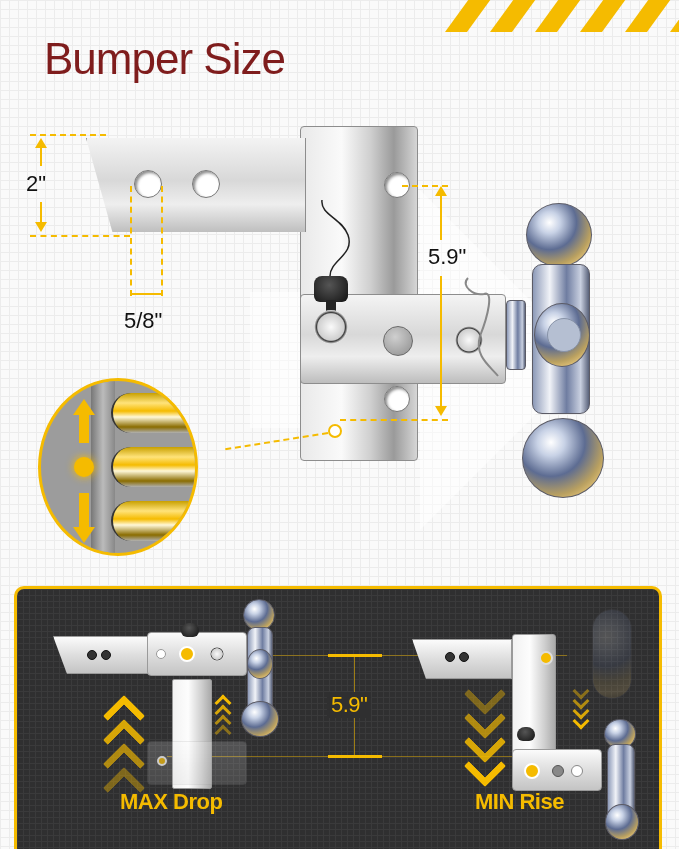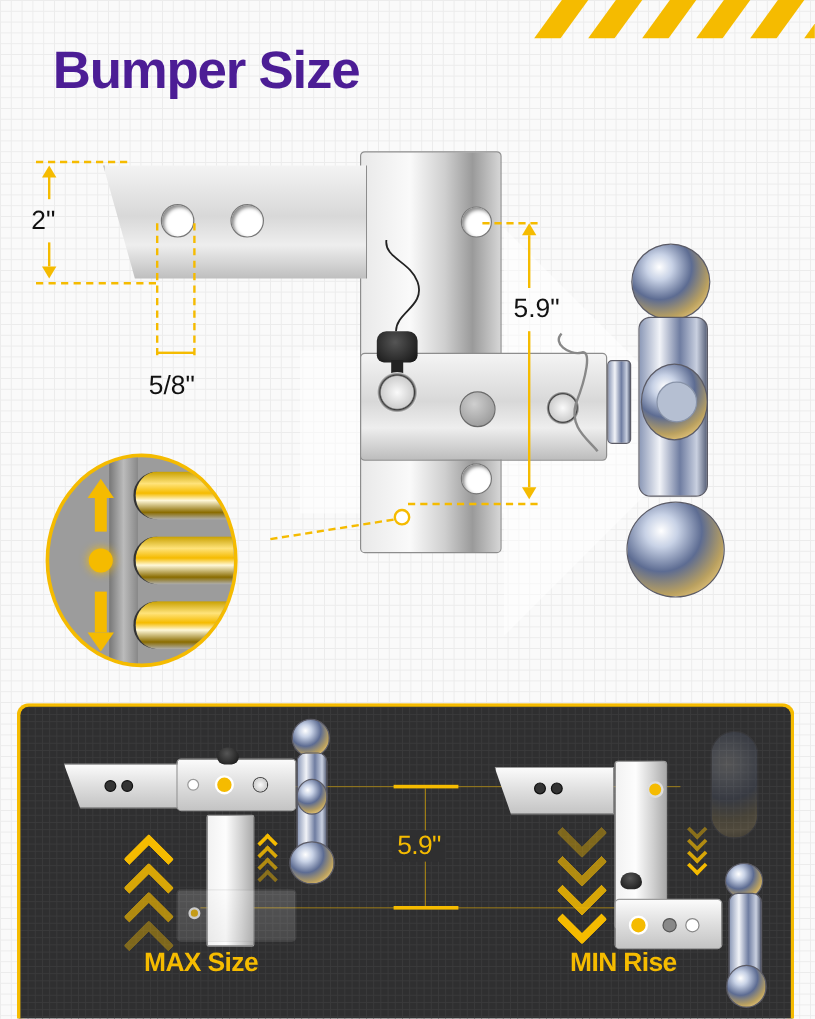--- a/index.html
+++ b/index.html
@@ -10,21 +10,21 @@
     background-color:#fafafa;
     background-image:
       linear-gradient(#ececec 1px,transparent 1px),
       linear-gradient(90deg,#ececec 1px,transparent 1px);
     background-size:9px 9px;
   }
   .abs{position:absolute}
   
   .stripes{left:415px;top:0;width:264px;height:32px;overflow:hidden}
   .stripe{position:absolute;top:0;width:22px;height:32px;background:#f5bb00;transform:skewX(-36deg);transform-origin:bottom left}
-  .title{left:44px;top:34px;font-size:44px;font-weight:bold;color:#4c1d95;letter-spacing:-1px;font-family:"Liberation Sans",sans-serif}
+  .title{left:44px;top:34px;font-size:44px;font-weight:normal;color:#7f1d1d;letter-spacing:-1px;font-family:"Liberation Sans",sans-serif}
 
   
   .ghost{left:250px;top:190px;width:340px;height:340px;background:rgba(255,255,255,0.55);clip-path:polygon(0 30%,50% 30%,50% 0,100% 50%,50% 100%,50% 70%,0 70%)}
 
   
   .metal{background:linear-gradient(180deg,#f4f4f4 0%,#d8d8d8 45%,#eeeeee 70%,#bdbdbd 100%);border:1px solid #8d8d8d}
   .metal-v{background:linear-gradient(90deg,#e9e9e9 0%,#fafafa 35%,#cfcfcf 60%,#9a9a9a 80%,#d6d6d6 100%);border:1px solid #8d8d8d}
   .shank{left:86px;top:136px;width:220px;height:98px;clip-path:polygon(0 2%,100% 2%,100% 98%,12% 98%)}
   .post{left:300px;top:126px;width:118px;height:335px;border-radius:4px}
   .mount{left:300px;top:294px;width:206px;height:90px;border-radius:4px}
@@ -185,21 +185,21 @@
     <div class="chev" style="left:92px;top:112px;opacity:1"></div>
     <div class="chev" style="left:92px;top:136px;opacity:.85"></div>
     <div class="chev" style="left:92px;top:160px;opacity:.65"></div>
     <div class="chev" style="left:92px;top:184px;opacity:.4"></div>
 
     <div class="chev-s" style="left:200px;top:108px"></div>
     <div class="chev-s" style="left:200px;top:118px;opacity:.85"></div>
     <div class="chev-s" style="left:200px;top:128px;opacity:.65"></div>
     <div class="chev-s" style="left:200px;top:138px;opacity:.45"></div>
 
-    <div class="abs panel-label" style="left:103px;top:200px">MAX Size</div>
+    <div class="abs panel-label" style="left:103px;top:200px">MAX Drop</div>
   </div>
 
   <div>
     <div class="abs pm" style="left:395px;top:50px;width:100px;height:40px;clip-path:polygon(0 0,100% 0,100% 100%,14% 100%)"></div>
     <div class="abs dark-hole" style="left:428px;top:63px;width:10px;height:10px"></div>
     <div class="abs dark-hole" style="left:442px;top:63px;width:10px;height:10px"></div>
     <div class="abs pm-v" style="left:495px;top:45px;width:44px;height:140px;border-radius:3px"></div>
     <div class="abs yel-dot" style="left:522px;top:62px;width:14px;height:14px;border-color:#ddd"></div>
     <div class="abs ghosted ball" style="left:575px;top:20px;width:40px;height:90px;border-radius:20px"></div>
     <div class="abs pm" style="left:495px;top:160px;width:90px;height:42px;border-radius:4px"></div>

